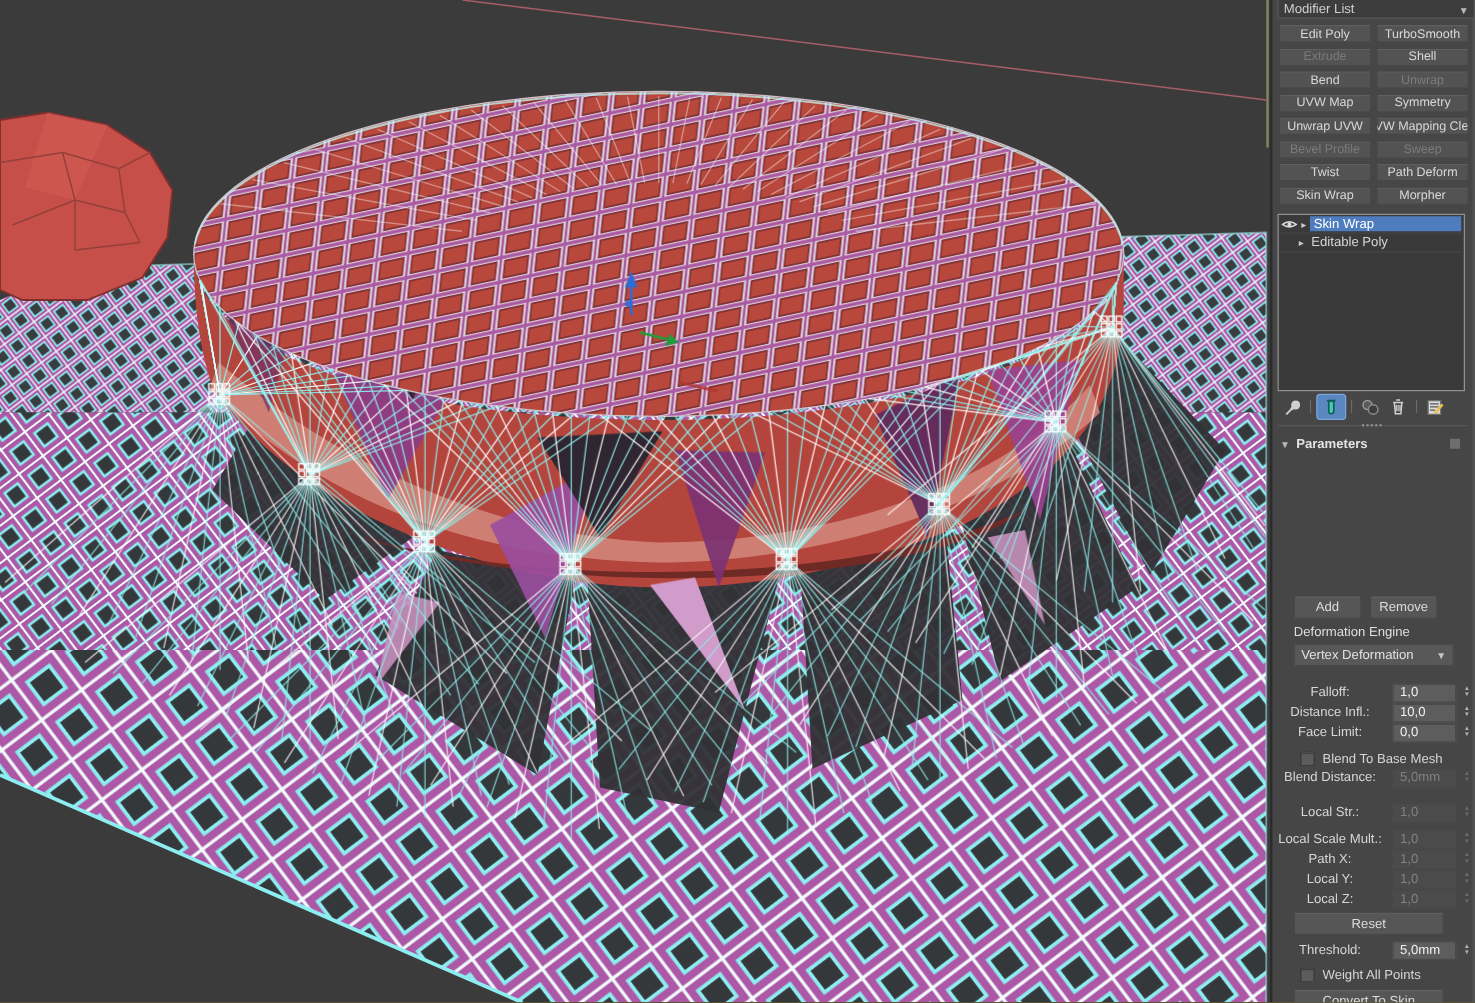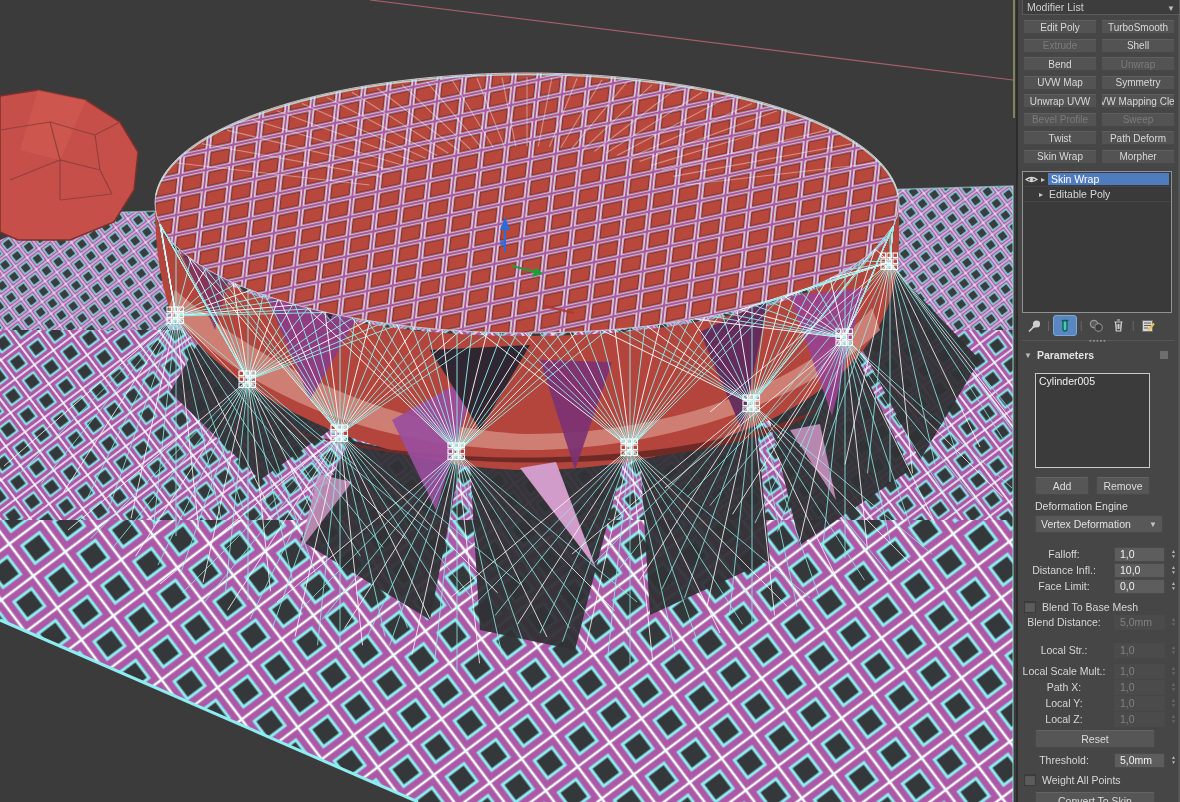--- a/index.html
+++ b/index.html
@@ -45,21 +45,21 @@
             border:1px solid #494949;display:flex;align-items:center;padding:0 5px;color:#e0e0e0;}
   .dropdown .arr{margin-left:auto;font-size:8px;color:#c5c5c5;}
   .sprow{position:absolute;left:0;width:164px;height:14px;display:flex;align-items:center;}
   .sprow .lab{width:92px;text-align:center;padding-right:4px;color:#d6d6d6;white-space:nowrap;}
   .sprow .val{width:44px;height:13px;background:#5d5d5d;border:1px solid #4a4a4a;color:#f0f0f0;
               display:flex;align-items:center;padding-left:5px;}
   .sprow.dis .val{background:#4b4b4b;color:#828282;}
   .spin{width:13px;height:13px;display:flex;flex-direction:column;align-items:center;justify-content:center;
         color:#b5b5b5;font-size:5px;line-height:5px;cursor:pointer;margin-left:2px;}
   .sprow.dis .spin{color:#6d6d6d;}
-  .chkrow{position:absolute;left:6px;display:flex;align-items:center;gap:6px;height:13px;text-align:right;}
+  .chkrow{position:absolute;left:22px;display:flex;align-items:center;gap:6px;height:13px;text-align:right;}
   .chk{width:10px;height:10px;background:#5c5c5c;border:1px solid #3b3b3b;box-shadow:inset 0 1px 1px rgba(0,0,0,.4);}
   .wide{position:absolute;left:17px;width:118px;}
 </style>
 </head>
 <body>
 
 <div id="app">
 
   <svg id="viewport" viewBox="0 0 1016 802">
     <defs>
@@ -643,23 +643,20 @@
     </div>
 
     <div class="rsep"><span>▪▪▪▪▪</span></div>
 
     <div class="rollhead">
       <span class="tri">▼</span>
       <span>Parameters</span>
       <span class="sq"></span>
     </div>
 
-    <div class="objlist">
-      <div class="item">Cylinder005</div>
-    </div>
 
     <div class="btnrow">
       <div class="pbtn">Add</div>
       <div class="pbtn">Remove</div>
     </div>
 
     <div class="deflabel">Deformation Engine</div>
     <div class="dropdown">
       <span>Vertex Deformation</span>
       <span class="arr">▼</span>

